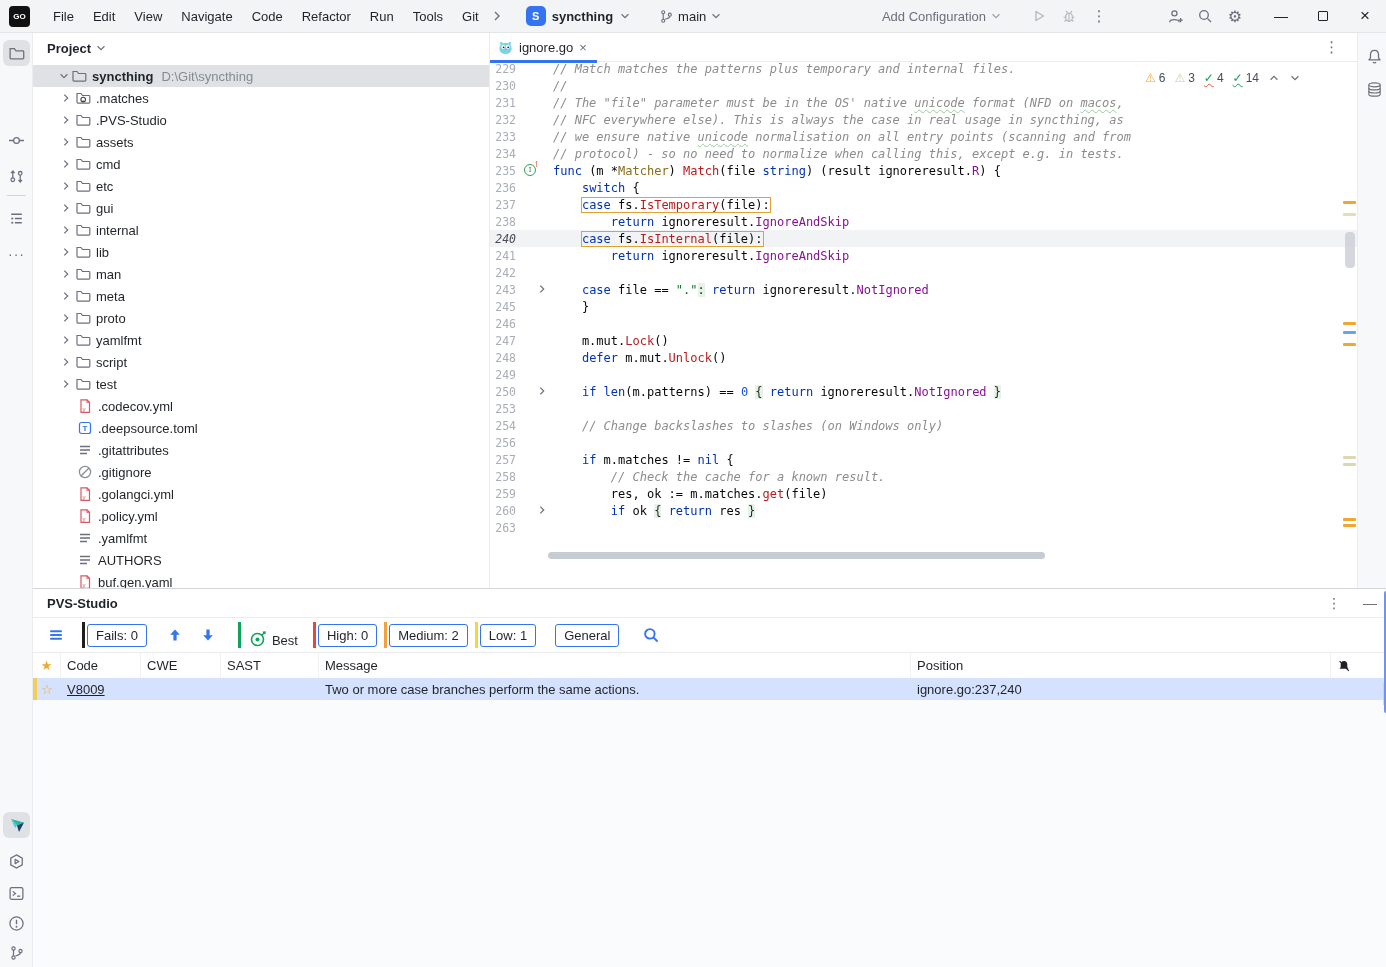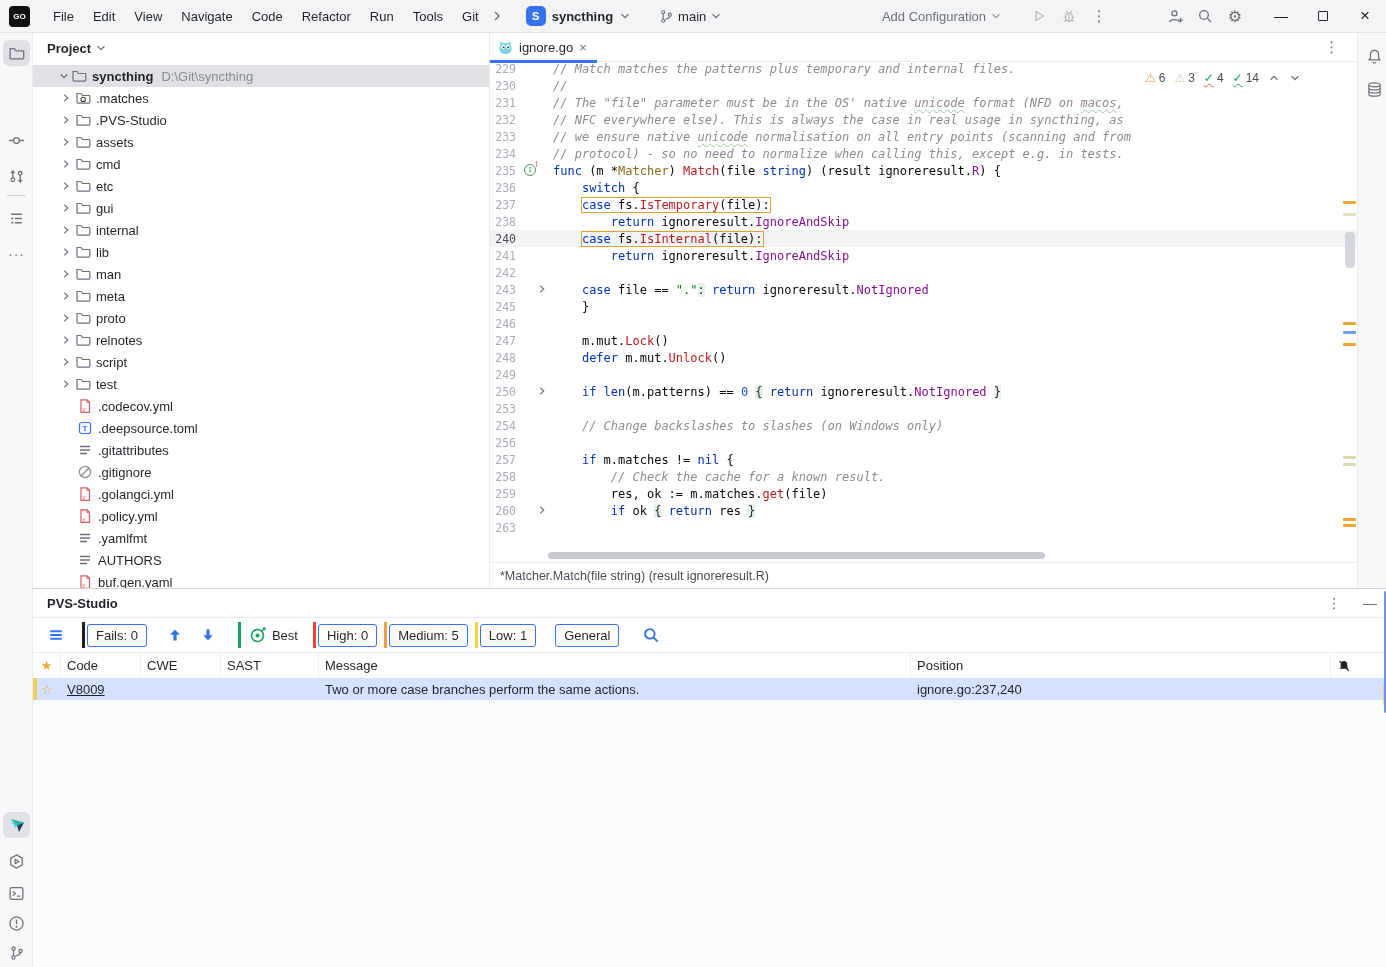--- a/index.html
+++ b/index.html
@@ -50,21 +50,21 @@
   .tabbar { height:29px; border-bottom:1px solid #ebecf0; display:flex; align-items:center; flex:none; position:relative; }
   .tab { height:29px; display:flex; align-items:center; gap:6px; padding:0 10px 0 8px; position:relative; }
   .tab .underline { position:absolute; left:0; right:0; bottom:-1px; height:3px; background:#3574f0; }
   .tab-close { color:#6c707e; font-size:13px; }
   .tab-more { position:absolute; right:18px; color:#6c707e; font-size:15px; }
   .coderegion { height:500px; flex:none; position:relative; overflow:hidden; font-family:"DejaVu Sans Mono",monospace; font-size:12px; }
   #code-lines { position:absolute; top:-2px; left:0; right:0; }
   .cl { height:17px; display:flex; align-items:center; white-space:pre; position:relative; }
   .cl.cur { background:#f2f3f5; }
   .ln { width:26px; flex:none; text-align:right; color:#a8adb8; font-size:11.5px; }
-  .cl.cur .ln { color:#494b57; }
+  .cl.cur .ln { color:#494b57;font-style:italic; }
   .gz { width:37px; flex:none; position:relative; height:17px; }
   .ct { flex:1; }
   .ovr { position:absolute; left:8px; top:2px; width:12px; height:12px; border:1.2px solid #3a9b58; border-radius:50%; color:#3a9b58; font-size:8px; line-height:10px; text-align:center; font-family:"DejaVu Serif",serif; }
   .ovr:after { content:"\2191"; position:absolute; right:-5px; top:-5px; color:#e05d42; font-size:8px; }
   .fold-ch { position:absolute; left:20px; top:2px; color:#6c707e; }
   .tk-p { color:#080808; } .tk-k { color:#0033b3; } .tk-c { color:#8c8c8c; font-style:italic; }
   .tk-s { color:#067d17; } .tk-d { color:#1750eb; } .tk-m { color:#871094; } .tk-f { color:#b91c1c; }
   .tk-y { color:#8a6b18; } .tk-g { background:#e6f2e6; }
   .tk-typo { text-decoration:underline wavy #9cc8a0; text-decoration-thickness:1px; text-underline-offset:2px; }
   .case-box { outline:1px solid #e0a232; outline-offset:0px; }
@@ -82,21 +82,21 @@
   .pvs { flex:1; border-top:1px solid #d3d5db; background:#fff; display:flex; flex-direction:column; position:relative; }
   .pvs-head { height:28px; flex:none; display:flex; align-items:center; padding:0 14px; }
   .pvs-title { font-weight:700; }
   .pvs-head-ic { color:#6c707e; margin-left:22px; font-size:14px; }
   .pvs-head .spacer { flex:1; }
   .pvs-toolbar { height:36px; flex:none; border-top:1px solid #ebecf0; border-bottom:1px solid #ebecf0; display:flex; align-items:center; padding-left:10px; gap:7px; }
   .icbtn { width:26px; height:26px; border-radius:4px; display:flex; align-items:center; justify-content:center; }
   .sev-group { display:flex; align-items:center; gap:2px; }
   .sev-bar { width:3px; height:26px; }
   .boxbtn { border:1px solid #3574f0; border-radius:3px; padding:3px 8px; background:#fff; font-size:13px; color:#1f2328; white-space:nowrap; }
-  .best-group { display:flex; align-items:center; gap:5px; }
+  .best-group { display:flex; align-items:flex-end; gap:5px; }
   .pvs-theader { height:25px; flex:none; display:flex; align-items:center; color:#1f2328; }
   .hcell { height:100%; display:flex; align-items:center; padding-left:6px; border-right:1px solid #f0f1f3; }
   .c-star { width:28px; justify-content:center; padding-left:0; }
   .c-code { width:80px; } .c-cwe { width:80px; } .c-sast { width:98px; }
   .c-msg { width:592px; } .c-pos { width:420px; }
   .c-bell { flex:1; border-right:none; justify-content:flex-end; padding-right:40px; }
   .pvs-row { height:22px; flex:none; display:flex; align-items:center; background:#d5e2ff; position:relative; }
   .rcell { height:100%; display:flex; align-items:center; padding-left:6px; }
   .sev-edge { position:absolute; left:0; top:0; bottom:0; width:4px; background:#f2ce57; }
   .vlink { text-decoration:underline; color:#1f2328; }
@@ -443,21 +443,21 @@
               <span class="chev">
                 <svg width="12" height="12" viewBox="0 0 14 14">
                   <polyline points="5,3 9,7 5,11" fill="none" stroke="#6c707e" stroke-width="1.4"></polyline>
                 </svg>
               </span>
               <span class="fic">
                 <svg width="16" height="16" viewBox="0 0 16 16">
                   <path d="M2 3.5 h4 l1.5 2 h6.5 a.8.8 0 0 1 .8.8 v6 a.8.8 0 0 1 -.8.8 h-11.2 a.8.8 0 0 1 -.8-.8 z" fill="none" stroke="#6c707e" stroke-width="1.2"></path>
                 </svg>
               </span>
-              <span>relnotes</span>
+              <span>yamlfmt</span>
             </div>
             <div class="trow">
               <span class="ind1"></span>
               <span class="chev">
                 <svg width="12" height="12" viewBox="0 0 14 14">
                   <polyline points="5,3 9,7 5,11" fill="none" stroke="#6c707e" stroke-width="1.4"></polyline>
                 </svg>
               </span>
               <span class="fic">
                 <svg width="16" height="16" viewBox="0 0 16 16">
@@ -663,23 +663,20 @@
               <div class="smark" style="top: 281px; background: rgb(240, 167, 50);"></div>
               <div class="smark" style="top: 394px; background: rgb(222, 216, 178);"></div>
               <div class="smark" style="top: 401px; background: rgb(222, 216, 178);"></div>
               <div class="smark" style="top: 456px; background: rgb(240, 167, 50);"></div>
               <div class="smark" style="top: 462px; background: rgb(240, 167, 50);"></div>
             </div>
           <div class="vthumb"></div>
           <div class="hscroll"></div>
         </div>
 
-        <div class="crumbbar">
-          <span>*Matcher.Match(file string) (result ignoreresult.R)</span>
-        </div>
       </div>
 
       <div class="rstripe">
         <span class="stripe-ic" style="top:10px; left:3px;">
           <svg width="17" height="17" viewBox="0 0 16 16">
               <path d="M8 2.2 c-2.6 0-3.8 1.9-3.8 4.3 v2.8 L2.8 11.2 h10.4 L11.8 9.3 V6.5 c0-2.4-1.2-4.3-3.8-4.3 z" fill="none" stroke="#6c707e" stroke-width="1.2" stroke-linejoin="round"></path>
               <path d="M6.7 13.2 a1.4 1.4 0 0 0 2.6 0" fill="none" stroke="#6c707e" stroke-width="1.2"></path>
             </svg>
         </span>
         <span class="stripe-ic" style="top:43px; left:3px;">
@@ -729,21 +726,21 @@
               <path d="M12.5 5.5 L16 2 M13.9 2.2 L16 2 l-.2 2.1" fill="none" stroke="#12a25b" stroke-width="1.4"></path>
             </svg>
           <span>Best</span>
         </span>
         <span class="sev-group" style="margin-left:8px">
           <span class="sev-bar" style="background:#e8453c"></span>
           <button class="boxbtn">High: 0</button>
         </span>
         <span class="sev-group">
           <span class="sev-bar" style="background:#f2a13c"></span>
-          <button class="boxbtn">Medium: 5</button>
+          <button class="boxbtn">Medium: 2</button>
         </span>
         <span class="sev-group">
           <span class="sev-bar" style="background:#f5d73d"></span>
           <button class="boxbtn">Low: 1</button>
         </span>
         <button class="boxbtn" style="margin-left:12px">General</button>
         <span class="icbtn" style="margin-left:12px">
           <svg width="18" height="18" viewBox="0 0 16 16">
               <circle cx="7" cy="7" r="4.2" fill="none" stroke="#3574f0" stroke-width="1.7"></circle>
               <path d="M10.3 10.3 L13.8 13.8" stroke="#3574f0" stroke-width="1.7"></path>

